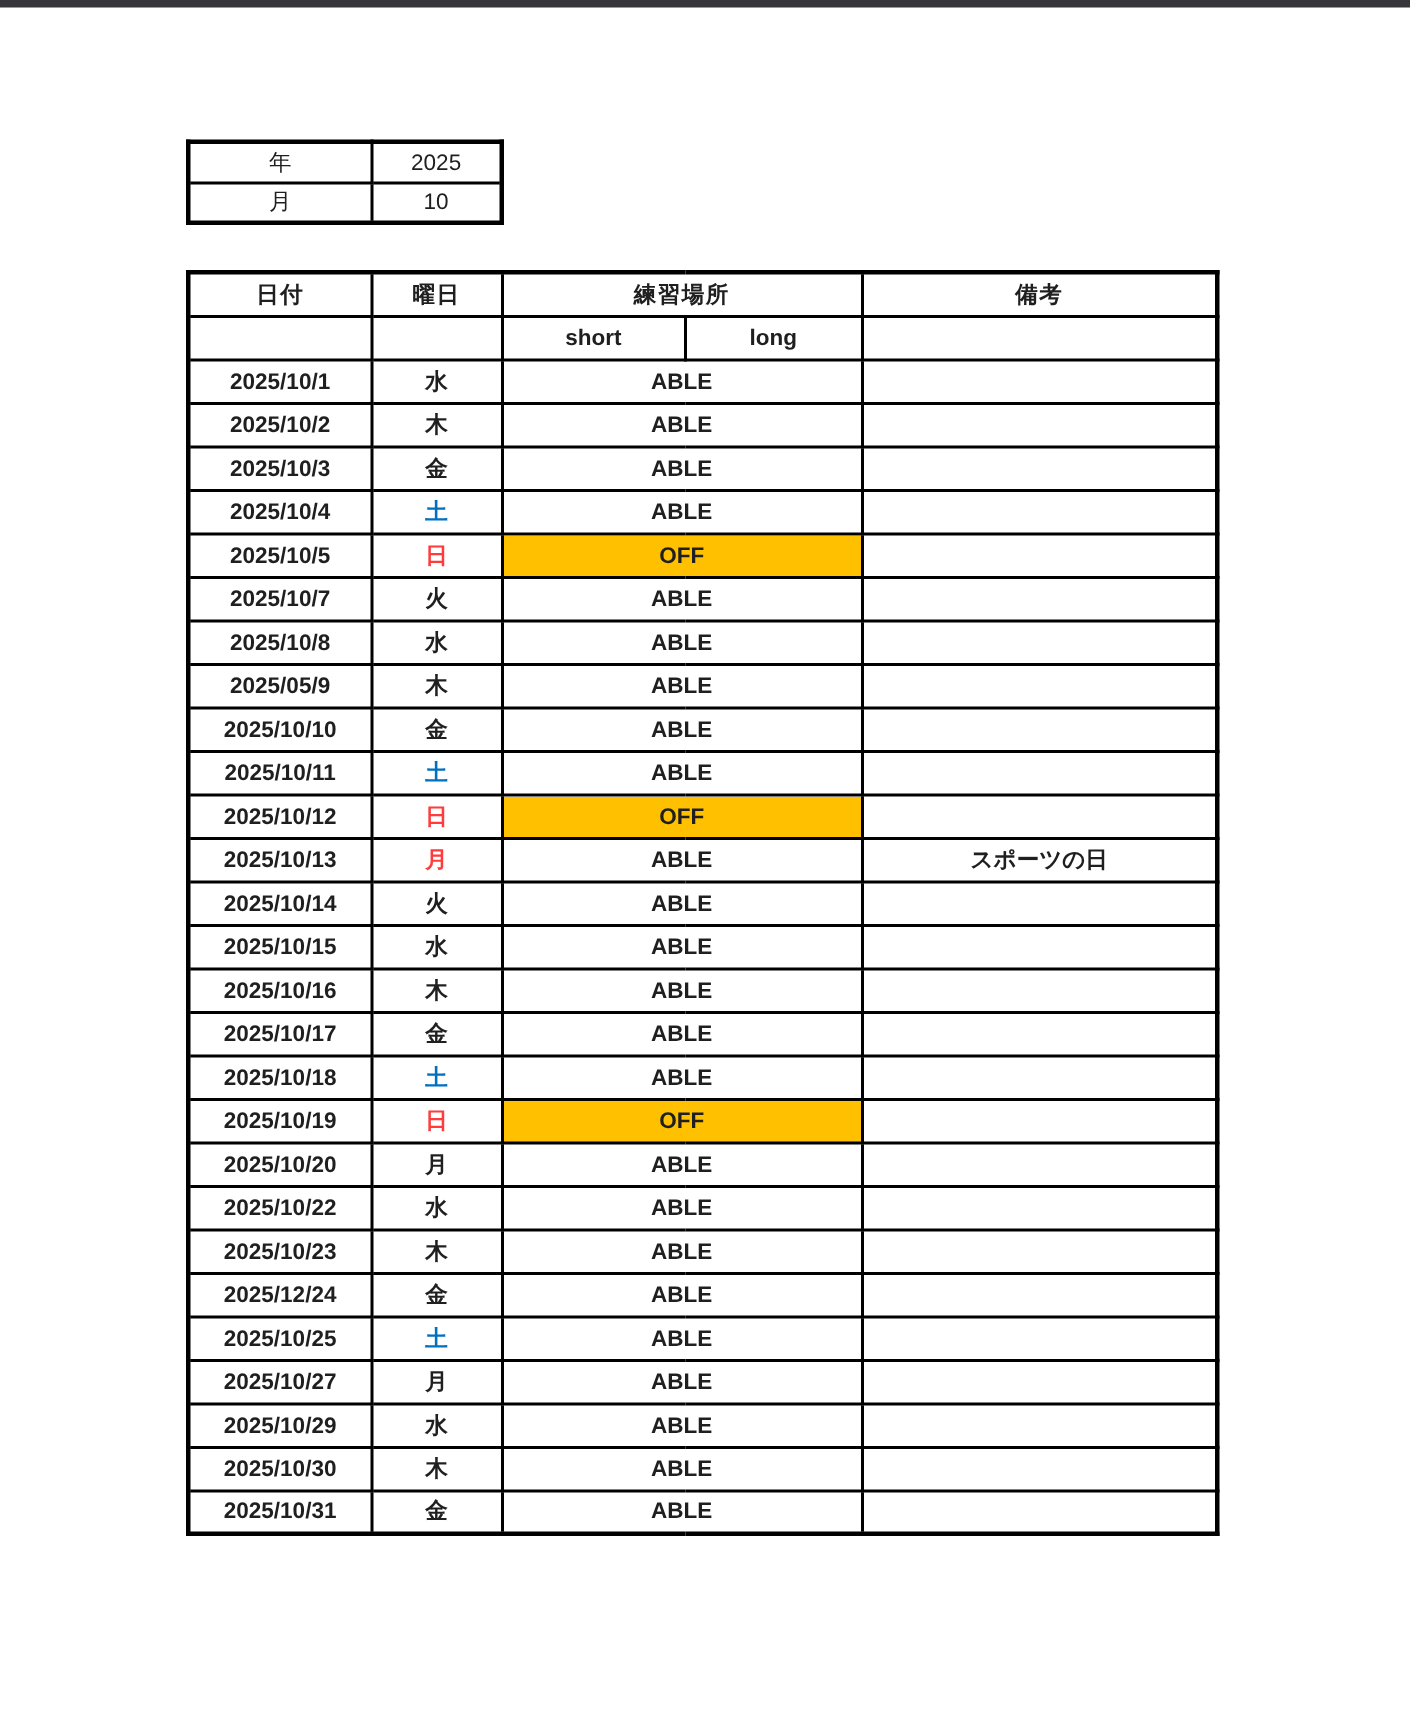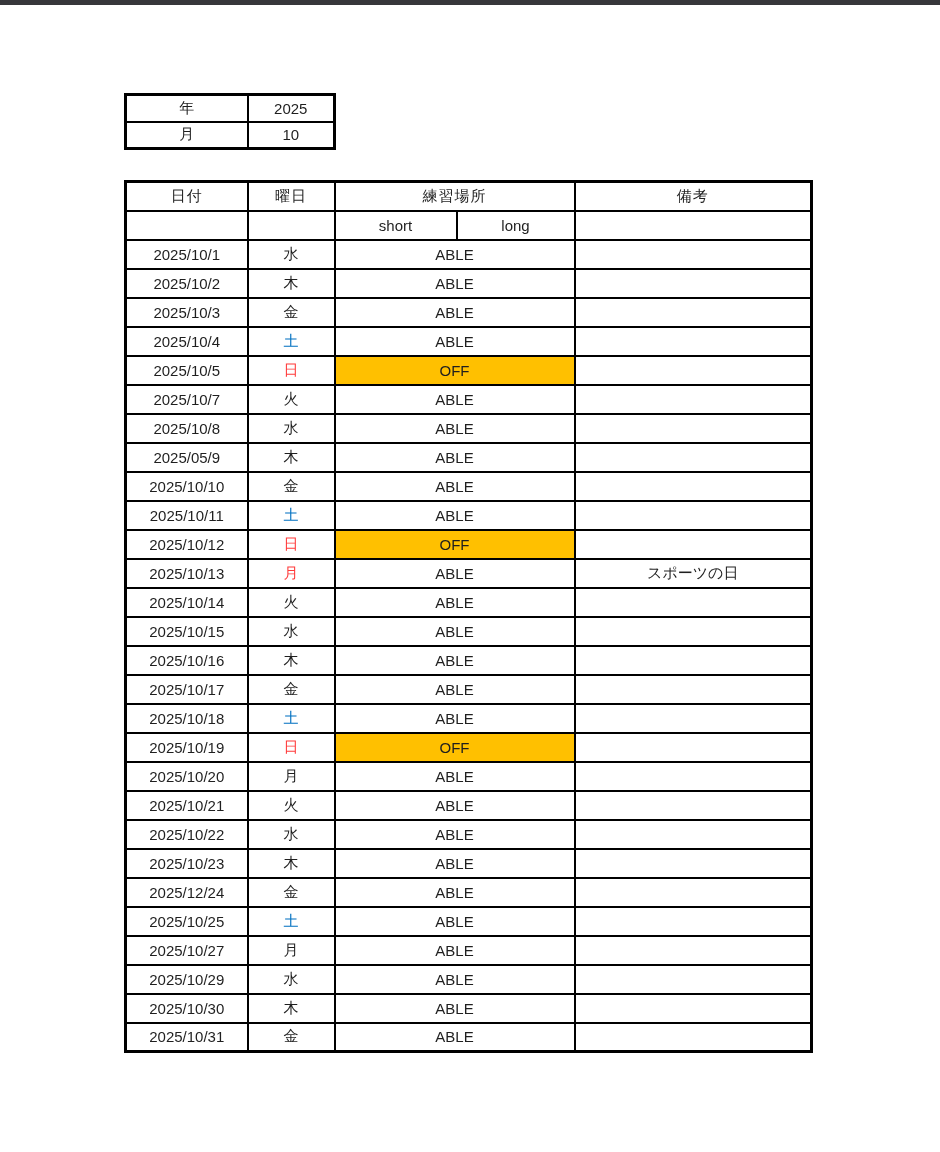--- a/index.html
+++ b/index.html
@@ -41,20 +41,21 @@
     top: 93px;
     width: 211px;
     border: 3px solid #000000;
   }
   .meta-table tr { height: 27px; }
   .schedule-table {
     left: 124px;
     top: 180px;
     width: 688px;
     border: 3px solid #000000;
+    font-weight: bold;
   }
   .schedule-table tr { height: 29px; }
   .jp-header { letter-spacing: 1px; }
 </style>
 </head>
 <body style="background: rgb(255, 255, 255);">
 
 <div class="topbar" style="background: rgb(55, 55, 59);"></div>
 
 <table class="meta-table">
@@ -206,26 +207,20 @@
         <td colspan="2" style="background: rgb(255, 192, 0);">OFF</td>
         <td></td>
       </tr>
       <tr>
         <td>2025/10/20</td>
         <td style="color: rgb(31, 31, 31);">月</td>
         <td colspan="2">ABLE</td>
         <td></td>
       </tr>
       <tr>
-        <td>2025/10/21</td>
-        <td style="color: rgb(31, 31, 31);">火</td>
-        <td colspan="2">ABLE</td>
-        <td></td>
-      </tr>
-      <tr>
         <td>2025/10/22</td>
         <td style="color: rgb(31, 31, 31);">水</td>
         <td colspan="2">ABLE</td>
         <td></td>
       </tr>
       <tr>
         <td>2025/10/23</td>
         <td style="color: rgb(31, 31, 31);">木</td>
         <td colspan="2">ABLE</td>
         <td></td>

